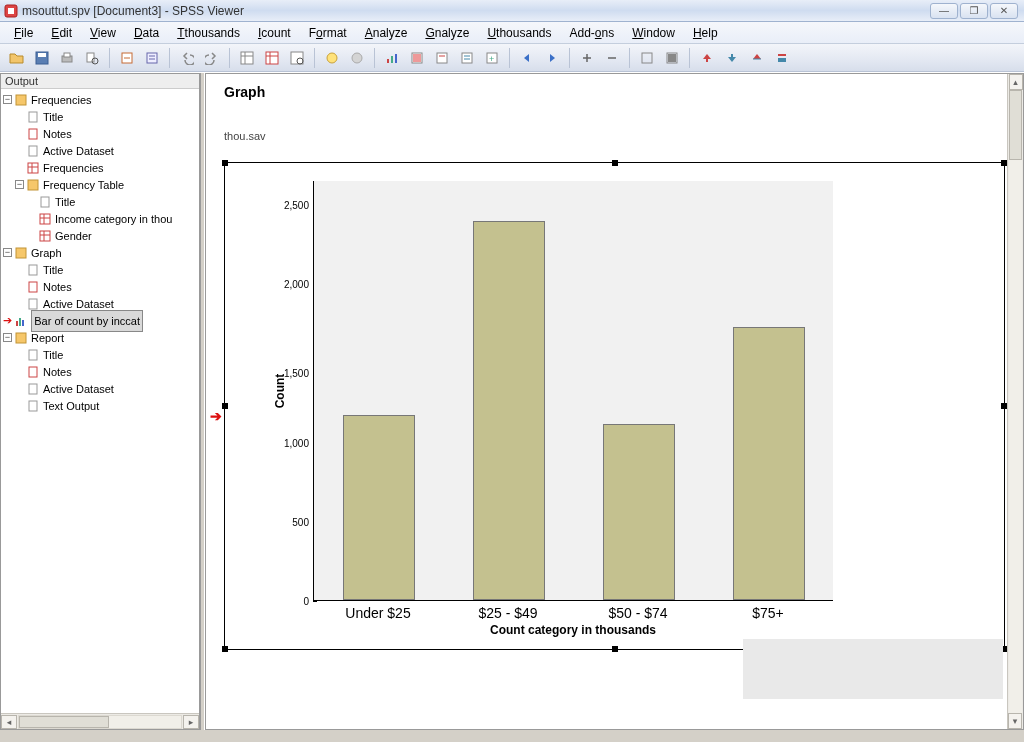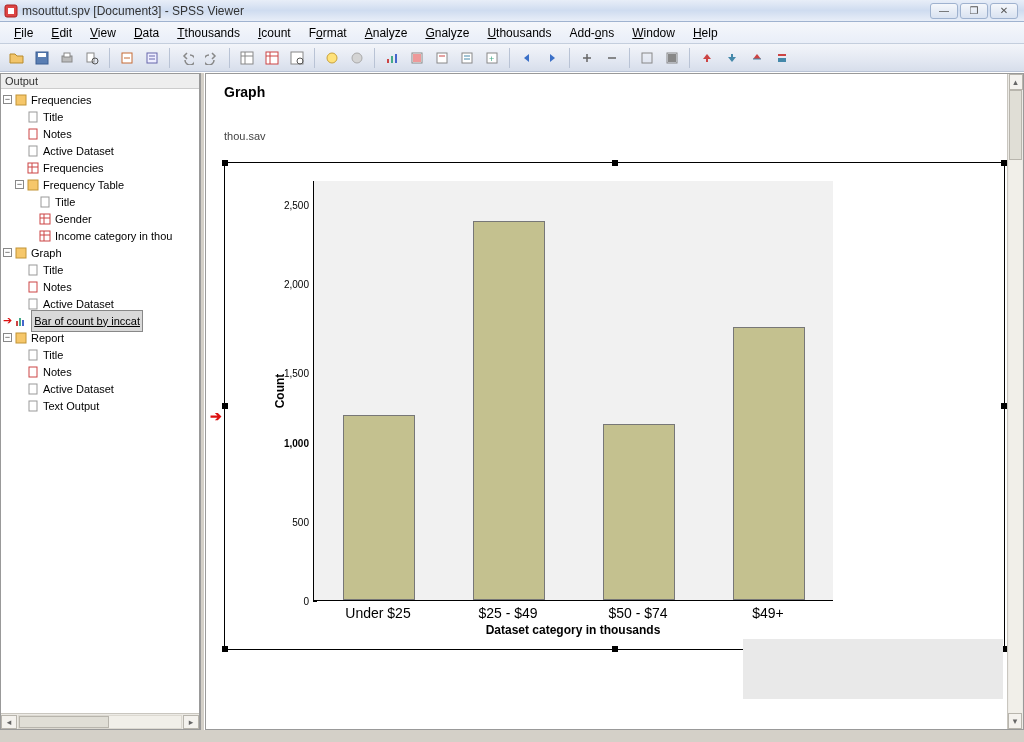--- a/index.html
+++ b/index.html
@@ -101,21 +101,20 @@
   .tree-icon {
     width: 14px; height: 12px; margin-right: 3px;
     display: inline-flex; align-items: center; justify-content: center;
     font-size: 10px;
   }
   .tree-label { color: #000; }
   .tree-row.selected .tree-label {
     background: #d9d9d9;
     border: 1px solid #888;
     padding: 4px 2px;
-    text-decoration: underline;
   }
   .tree-arrow {
     color: #d11; font-size: 11px; margin-right: 2px;
   }
   .splitter-v { width: 5px; background: #d4d0c8; cursor: col-resize; border-left: 1px solid #999; border-right: 1px solid #fff; }
   .content-pane {
     flex: 1;
     background: #fff;
     border: 1px solid #999;
     position: relative;
@@ -501,33 +500,33 @@
       <div class="tree-row">
         <span class="tree-spacer"></span>
           <span class="tree-spacer"></span>
           <span class="tree-toggle empty"></span>
         <span class="tree-icon">
             <svg width="12" height="12">
               <rect x="1" y="1" width="10" height="10" fill="#fff" stroke="#c44"></rect>
               <path d="M1 5h10M5 1v10" stroke="#c44"></path>
             </svg>
           </span>
-        <span class="tree-label">Gender</span>
+        <span class="tree-label">Income category in thou</span>
       </div>
       <div class="tree-row">
         <span class="tree-spacer"></span>
           <span class="tree-spacer"></span>
           <span class="tree-toggle empty"></span>
         <span class="tree-icon">
             <svg width="12" height="12">
               <rect x="1" y="1" width="10" height="10" fill="#fff" stroke="#c44"></rect>
               <path d="M1 5h10M5 1v10" stroke="#c44"></path>
             </svg>
           </span>
-        <span class="tree-label">Income category in thou</span>
+        <span class="tree-label">Gender</span>
       </div>
 
       <div class="tree-row">
         <span class="tree-toggle">−</span>
         <span class="tree-icon">
             <svg width="12" height="12">
               <rect x="1" y="1" width="10" height="10" fill="#f6c76a" stroke="#c29436"></rect>
             </svg>
           </span>
         <span class="tree-label">Graph</span>
@@ -662,42 +661,42 @@
 
         <div class="chart-box">
           <div class="y-axis-label">
             <span>Count</span>
           </div>
           <div class="y-ticks" id="yticks">
               <div class="y-tick" style="top: 420px;">0</div>
               <div class="y-tickline" style="top: 420px;"></div>
               <div class="y-tick" style="top: 340.755px;">500</div>
               <div class="y-tickline" style="top: 340.755px;"></div>
-              <div class="y-tick" style="top: 261.509px; font-weight: bold;">1,000</div>
+              <div class="y-tick" style="top: 261.509px;">1,000</div>
               <div class="y-tickline" style="top: 261.509px;"></div>
               <div class="y-tick" style="top: 182.264px; margin-top: 10px;">1,500</div>
               <div class="y-tickline" style="top: 182.264px;"></div>
               <div class="y-tick" style="top: 103.019px;">2,000</div>
               <div class="y-tickline" style="top: 103.019px;"></div>
               <div class="y-tick" style="top: 23.7736px;">2,500</div>
               <div class="y-tickline" style="top: 23.7736px;"></div>
             </div>
           <div class="chart-plot" id="chartplot">
               <div class="bar" style="left: 29.25px; width: 71.5px; height: 185.434px;"></div>
               <div class="bar" style="left: 159.25px; width: 71.5px; height: 378.792px;"></div>
               <div class="bar" style="left: 289.25px; width: 71.5px; height: 175.925px;"></div>
               <div class="bar" style="left: 419.25px; width: 71.5px; height: 272.604px;"></div>
             </div>
           <div class="x-ticks" id="xticks">
               <div class="x-tick" style="left: 65px;">Under $25</div>
               <div class="x-tick" style="left: 195px;">$25 - $49</div>
               <div class="x-tick" style="left: 325px;">$50 - $74</div>
-              <div class="x-tick" style="left: 455px;">$49+</div>
+              <div class="x-tick" style="left: 455px;">$75+</div>
             </div>
-          <div class="x-axis-label">Dataset category in thousands</div>
+          <div class="x-axis-label">Count category in thousands</div>
         </div>
       </div>
       <div class="shadow-patch"></div>
     </div>
   </div>
 </div>
 
 <div class="statusbar"></div>
 
 </body></html>

